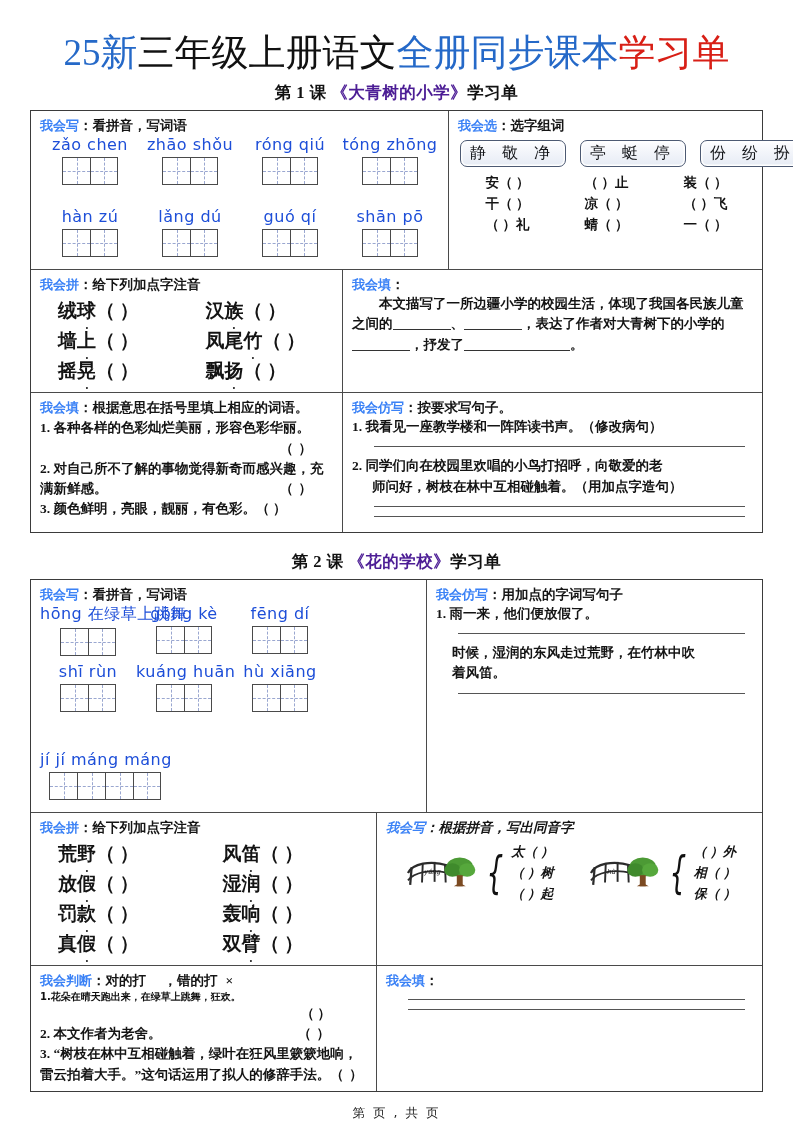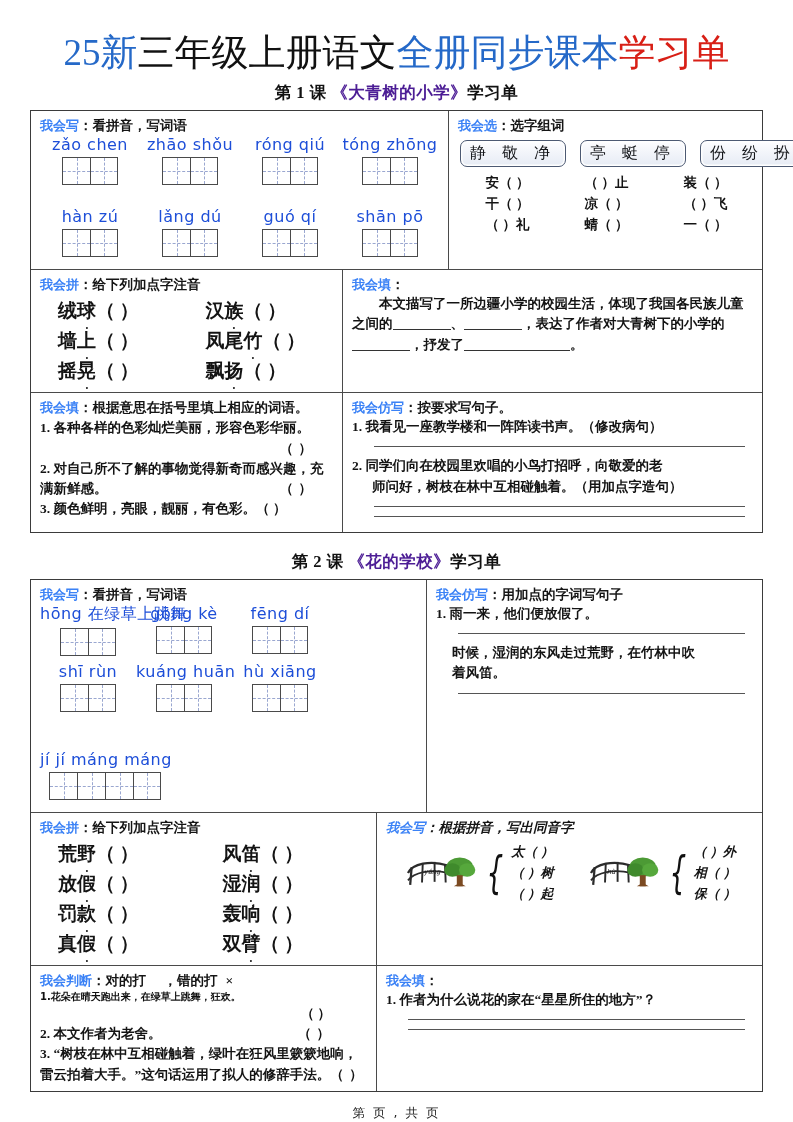--- a/index.html
+++ b/index.html
@@ -494,21 +494,20 @@
           <span>2. 本文作者为老舍。</span><span class="rt-paren paren" style="margin-right:38px">（      ）</span>
         </div>
         <div class="body-txt" style="clear:both">
           <span>3. “树枝在林中互相碰触着，绿叶在狂风里簌簌地响，雷云拍着大手。”这句话运用了拟人的修辞手法。</span><span class="paren">（      ）</span>
         </div>
       </div>
       <div class="cell" style="width:386px;">
         <div>
           <span class="hd">我会填</span><span class="hd-rest">：</span>
         </div>
-        <div class="body-txt">1. 作者为什么说花的家在“星星所住的地方”？</div>
         <div class="ansline"></div>
         <div class="ansline"></div>
       </div>
     </div>
 
   </div>
 
   <div class="footer">第    页 , 共    页</div>
   <div class="watermark">天云资源网</div>
 

